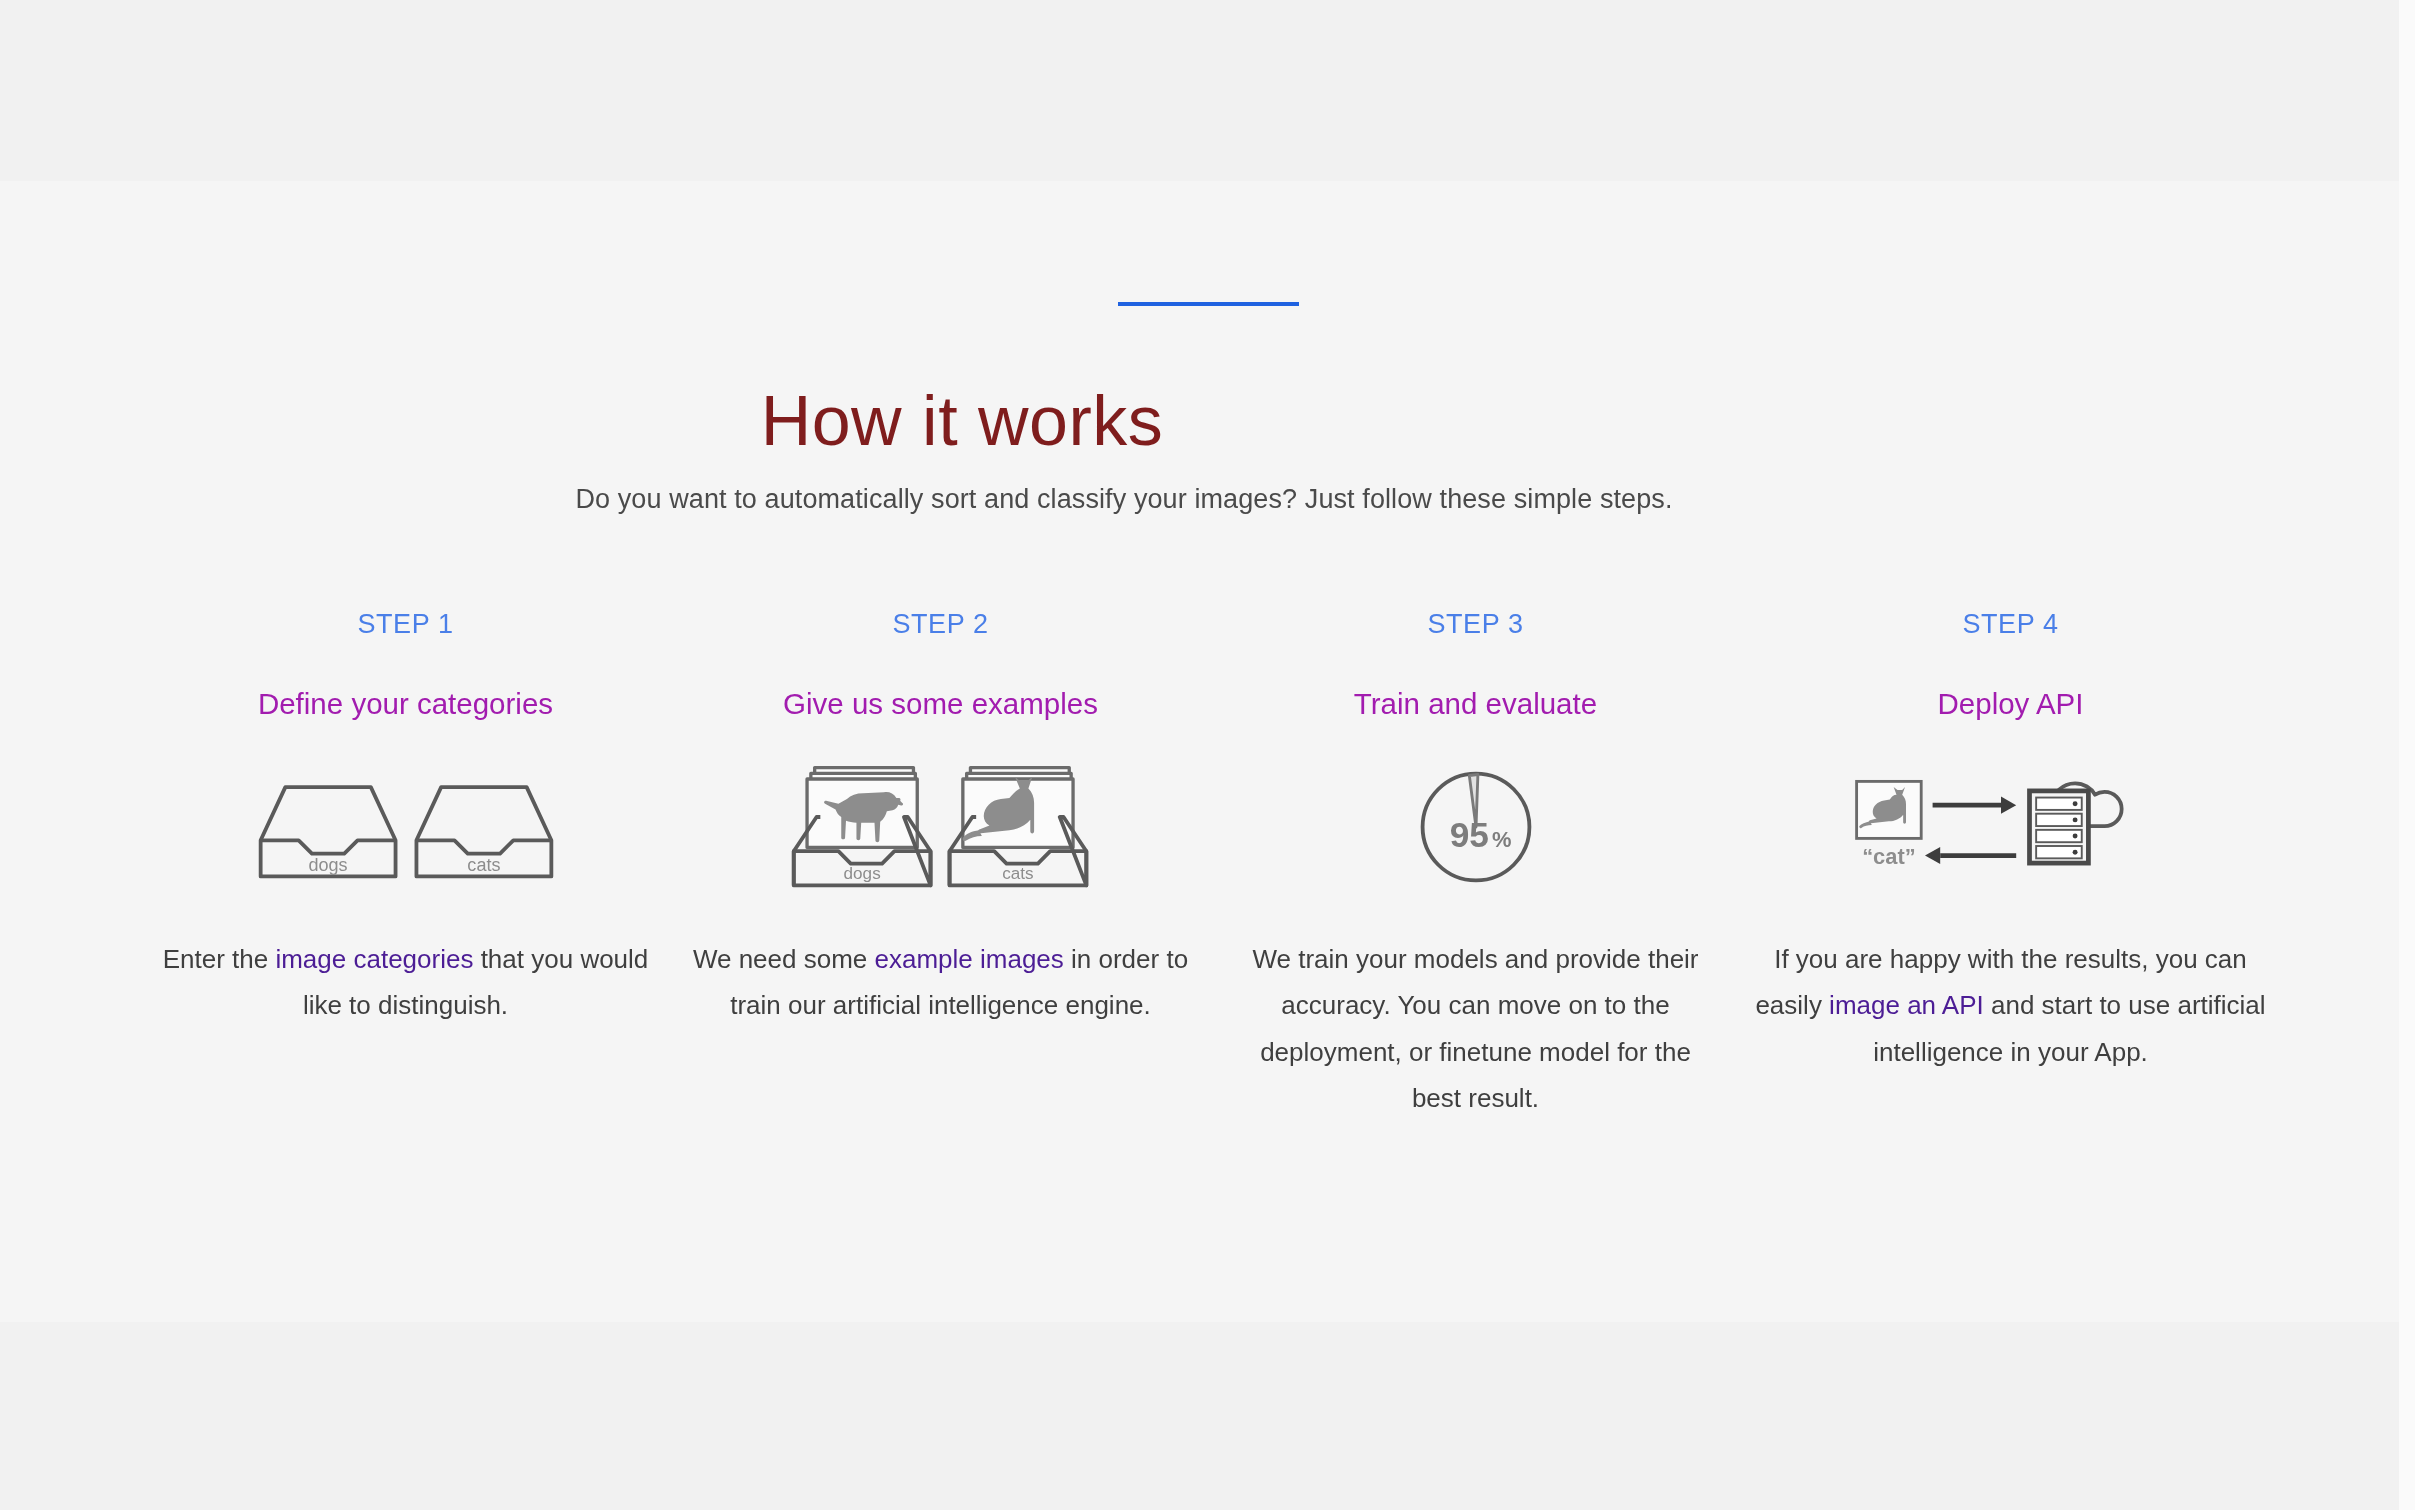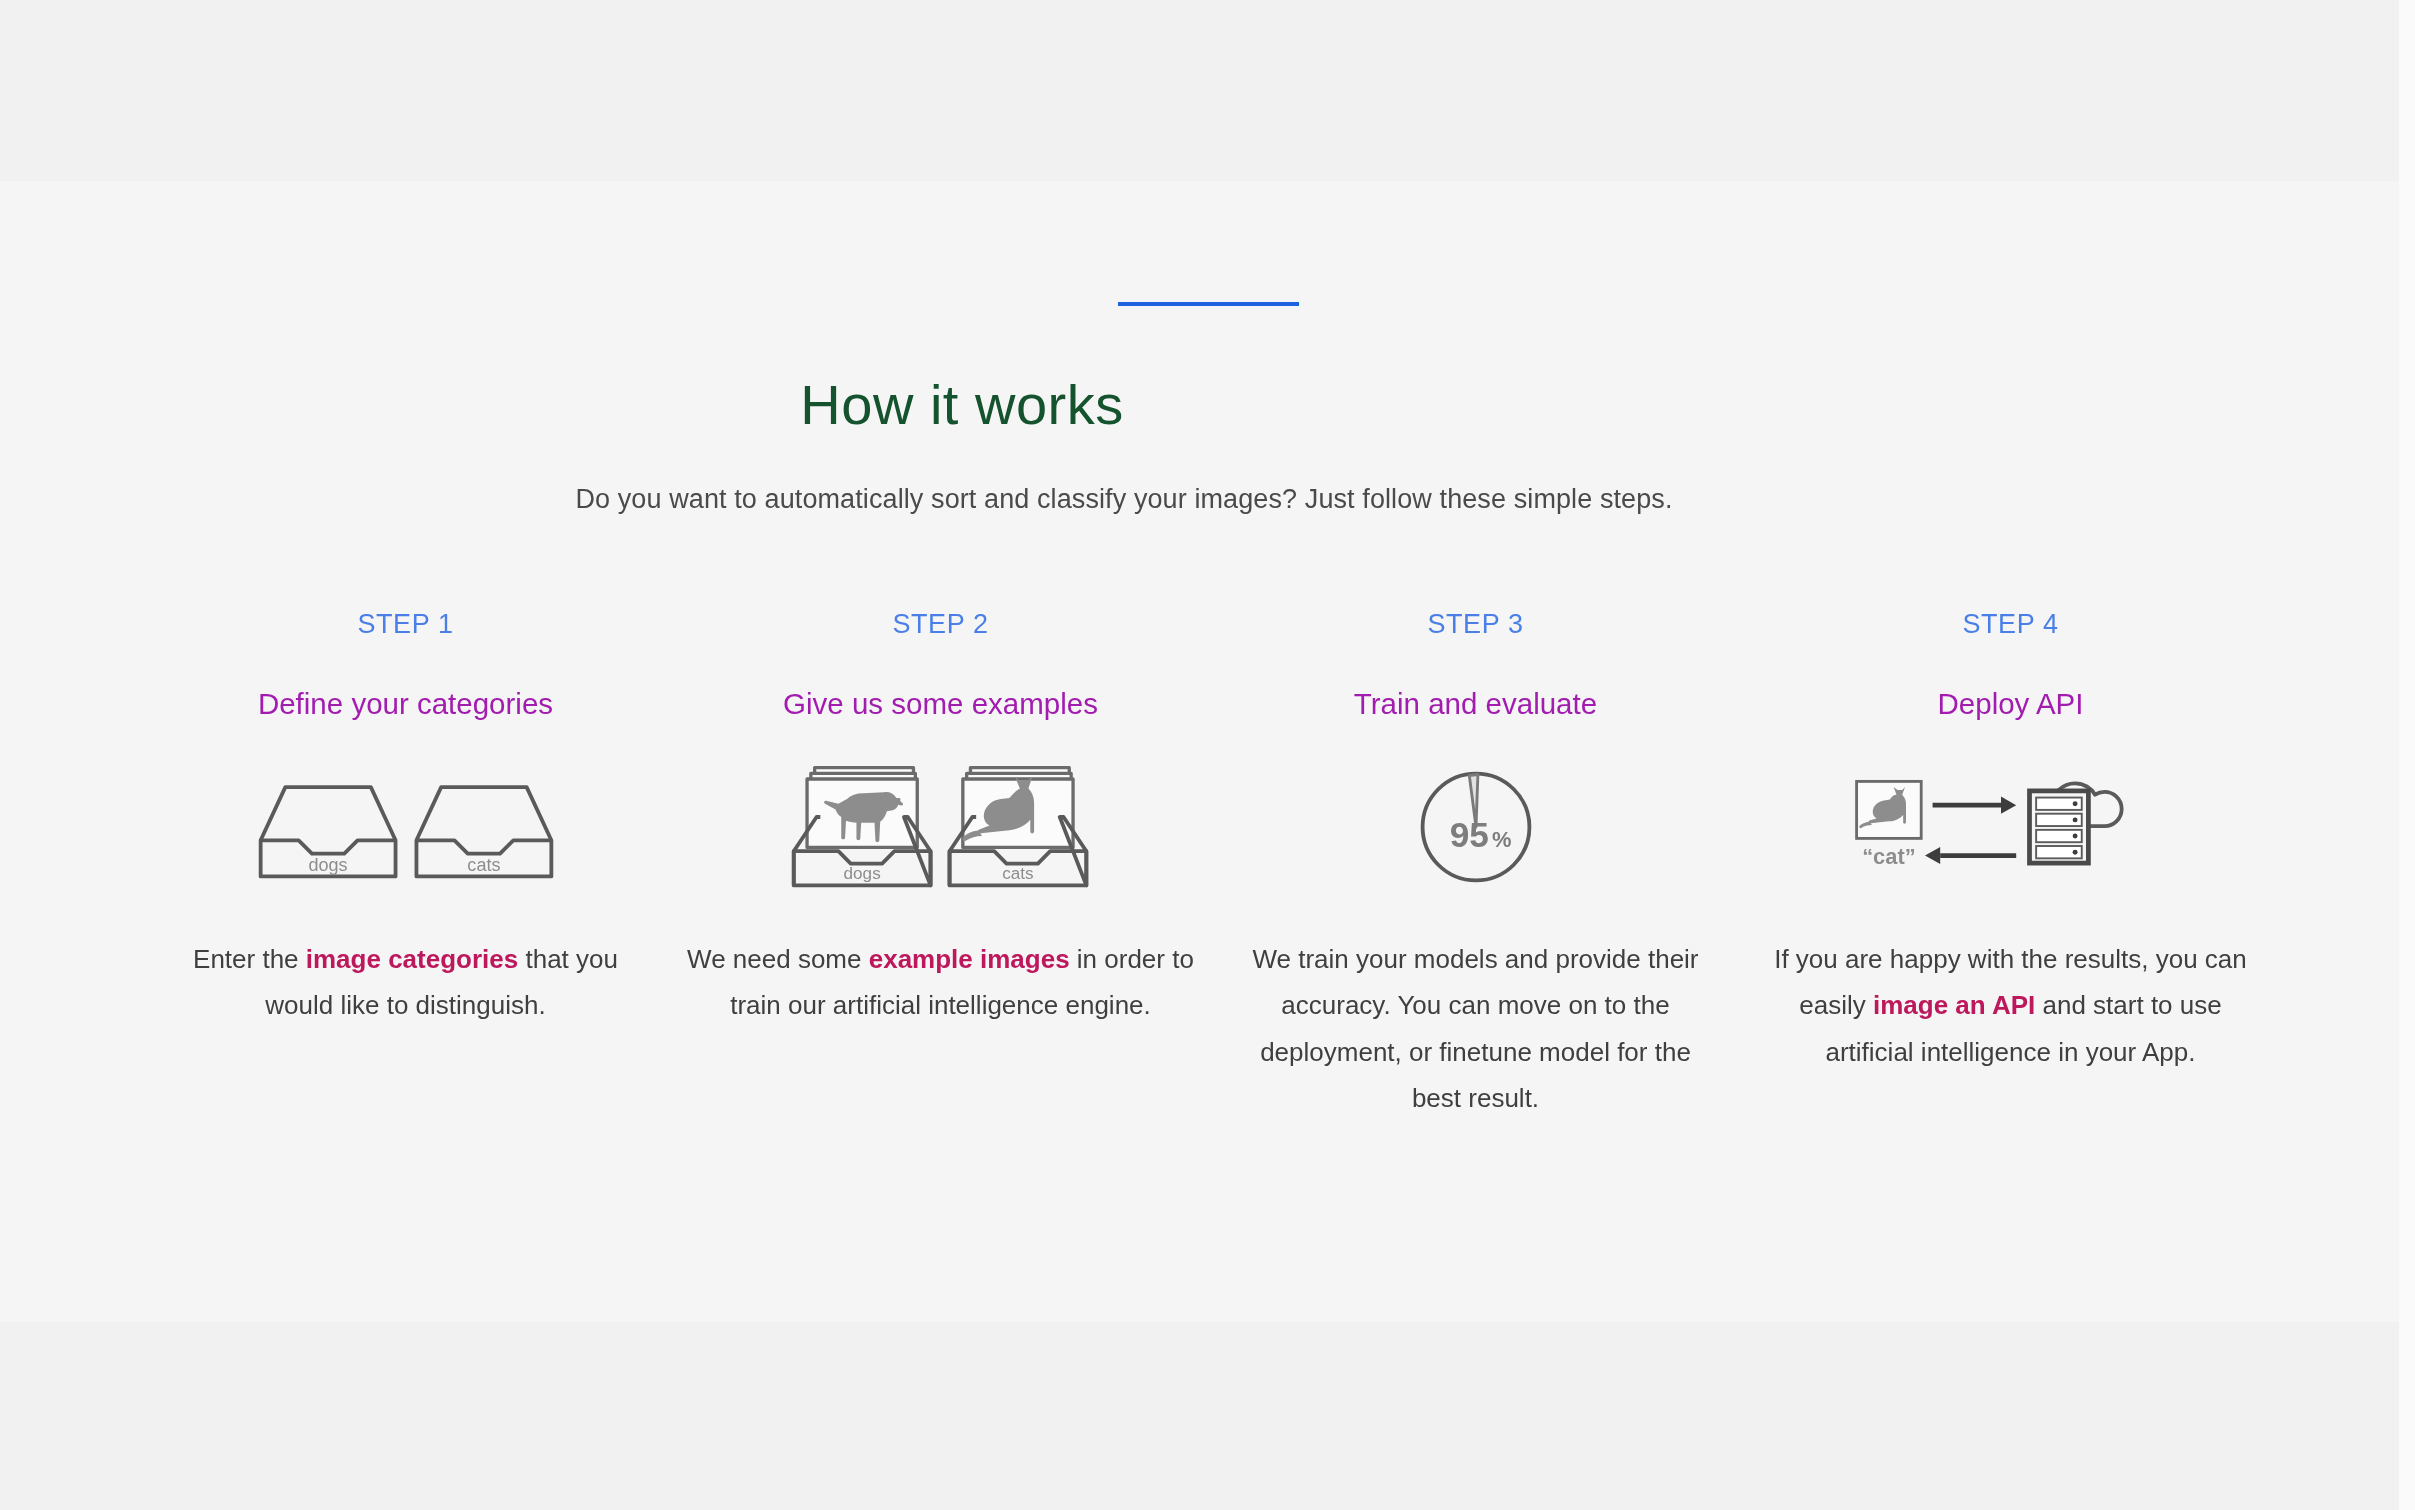--- a/index.html
+++ b/index.html
@@ -49,23 +49,23 @@
     width: 181px;
     height: 3.8px;
     background: #1f62e0;
   }
   .page-title {
     position: absolute;
     left: 0;
     top: 338px;
     width: 1924px;
     text-align: center;
-    font-size: 56px;
+    font-size: 70px;
     font-weight: 300;
-    color: #14532d;
+    color: #7f1d1d;
     letter-spacing: 0.5px;
     line-height: 1.05;
   }
   .page-subtitle {
     position: absolute;
     left: 0;
     top: 457px;
     width: 2248px;
     text-align: center;
     font-size: 27px;
@@ -115,21 +115,21 @@
     justify-content: center;
   }
   .step-body {
     margin-top: 43px;
     width: 518px;
     font-size: 26px;
     line-height: 1.78;
     color: #3f3f3f;
     text-align: center;
   }
-  .step-body b { font-weight: 700; color: #be185d; }
+  .step-body b { font-weight: 400; color: #4c1d95; }
 
   
   .col-3 .step-body { width: 476px; }
   .col-4 .step-body { width: 514px; }
   .col-2 .step-body { width: 514px; }
   .col-1 .step-body { width: 495px; }
 
   svg { display: block; }
 </style>
 </head>

